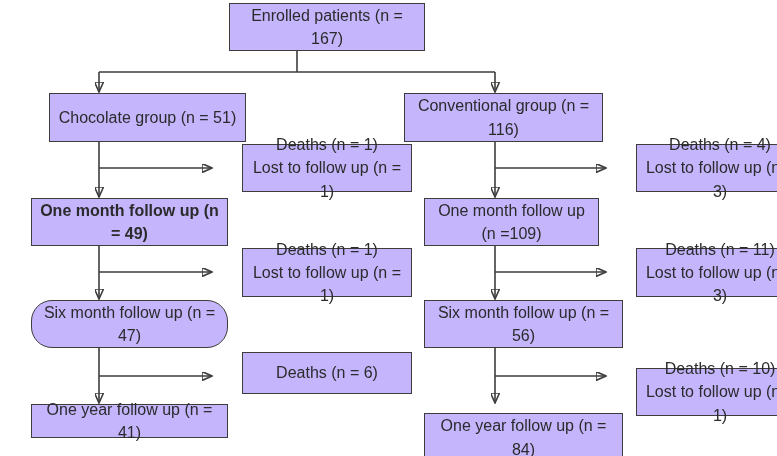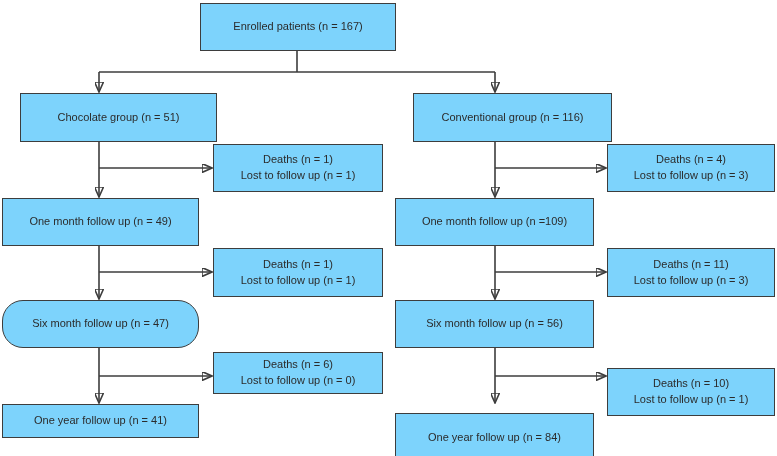--- a/index.html
+++ b/index.html
@@ -23,46 +23,47 @@
     height: 456px;
   }
   .connector-svg path {
     stroke: #3d3d3d;
     stroke-width: 1.6;
     fill: none;
   }
   .box {
     position: absolute;
     box-sizing: border-box;
-    background: #7dd3fc;
+    background: #c4b5fd;
     border: 1.5px solid #3d3d3d;
     display: flex;
     flex-direction: column;
     align-items: center;
     justify-content: center;
     text-align: center;
-    font-size: 11px;
+    font-size: 16px;
     line-height: 1.45;
     color: #2b2b2b;
     padding: 2px 4px;
+    margin-left: 29px;
   }
   
   .b-enrolled   { left: 200px; top: 3px;   width: 196px; height: 48px; }
   
   .b-l-group    { left: 20px;   top: 93px;  width: 197px; height: 49px; }
-  .b-l-f1       { left: 2px;   top: 198px; width: 197px; height: 48px; }
+  .b-l-f1       { left: 2px;   top: 198px; width: 197px; height: 48px; font-weight: bold; }
   .b-l-f2       { left: 2px;   top: 300px; width: 197px; height: 48px; border-radius: 21px; }
   .b-l-f3       { left: 2px;   top: 404px; width: 197px; height: 34px; }
   
   .b-l-d1       { left: 213px; top: 144px; width: 170px; height: 48px; }
   .b-l-d2       { left: 213px; top: 248px; width: 170px; height: 49px; }
   .b-l-d3       { left: 213px; top: 352px; width: 170px; height: 42px; }
   
-  .b-r-group    { left: 413px; top: 93px;  width: 199px; height: 49px; }
-  .b-r-f1       { left: 395px; top: 198px; width: 199px; height: 48px; }
+  .b-r-group    { left: 375px; top: 93px;  width: 199px; height: 49px; }
+  .b-r-f1       { left: 395px; top: 198px; width: 175px; height: 48px; }
   .b-r-f2       { left: 395px; top: 300px; width: 199px; height: 48px; }
   .b-r-f3       { left: 395px; top: 413px; width: 199px; height: 49px; }
   
   .b-r-d1       { left: 607px; top: 144px; width: 168px; height: 48px; align-items: center; }
   .b-r-d2       { left: 607px; top: 248px; width: 168px; height: 49px; }
   .b-r-d3       { left: 607px; top: 368px; width: 168px; height: 48px; }
 </style>
 </head>
 <body>
 
@@ -118,21 +119,20 @@
   <div class="box b-l-d1">
     <span>Deaths (n = 1)</span>
     <span>Lost to follow up (n = 1)</span>
   </div>
   <div class="box b-l-d2">
     <span>Deaths (n = 1)</span>
     <span>Lost to follow up (n = 1)</span>
   </div>
   <div class="box b-l-d3">
     <span>Deaths (n = 6)</span>
-    <span>Lost to follow up (n = 0)</span>
   </div>
 
   <div class="box b-r-group">
     <span>Conventional group (n = 116)</span>
   </div>
   <div class="box b-r-f1">
     <span>One month follow up (n =109)</span>
   </div>
   <div class="box b-r-f2">
     <span>Six month follow up (n = 56)</span>

